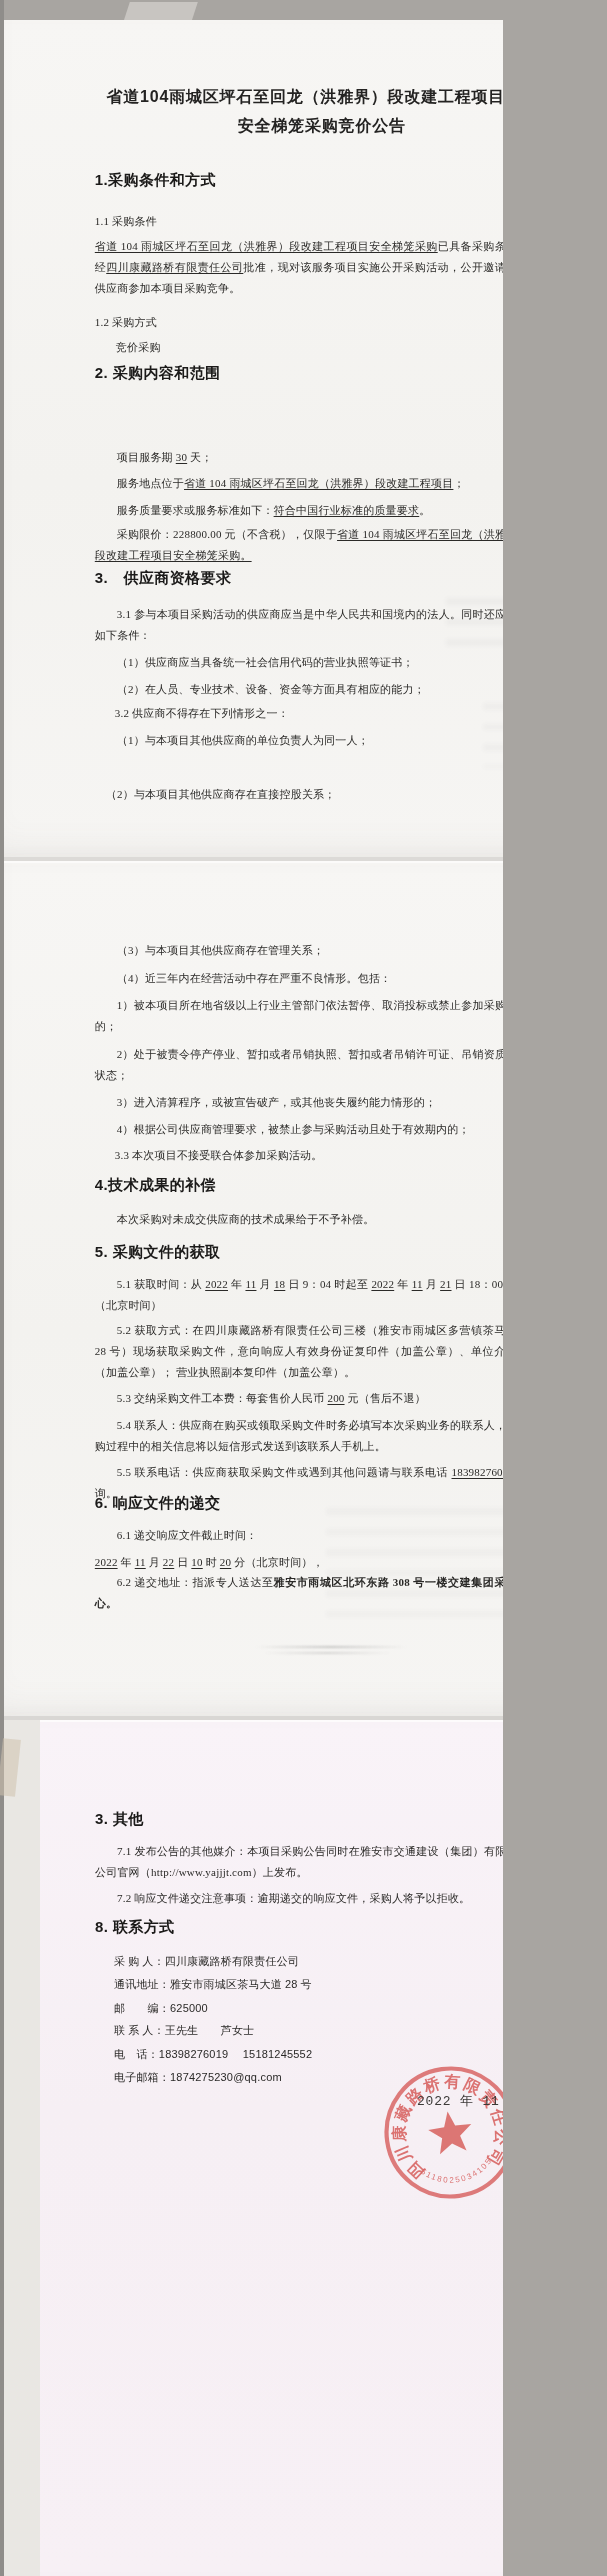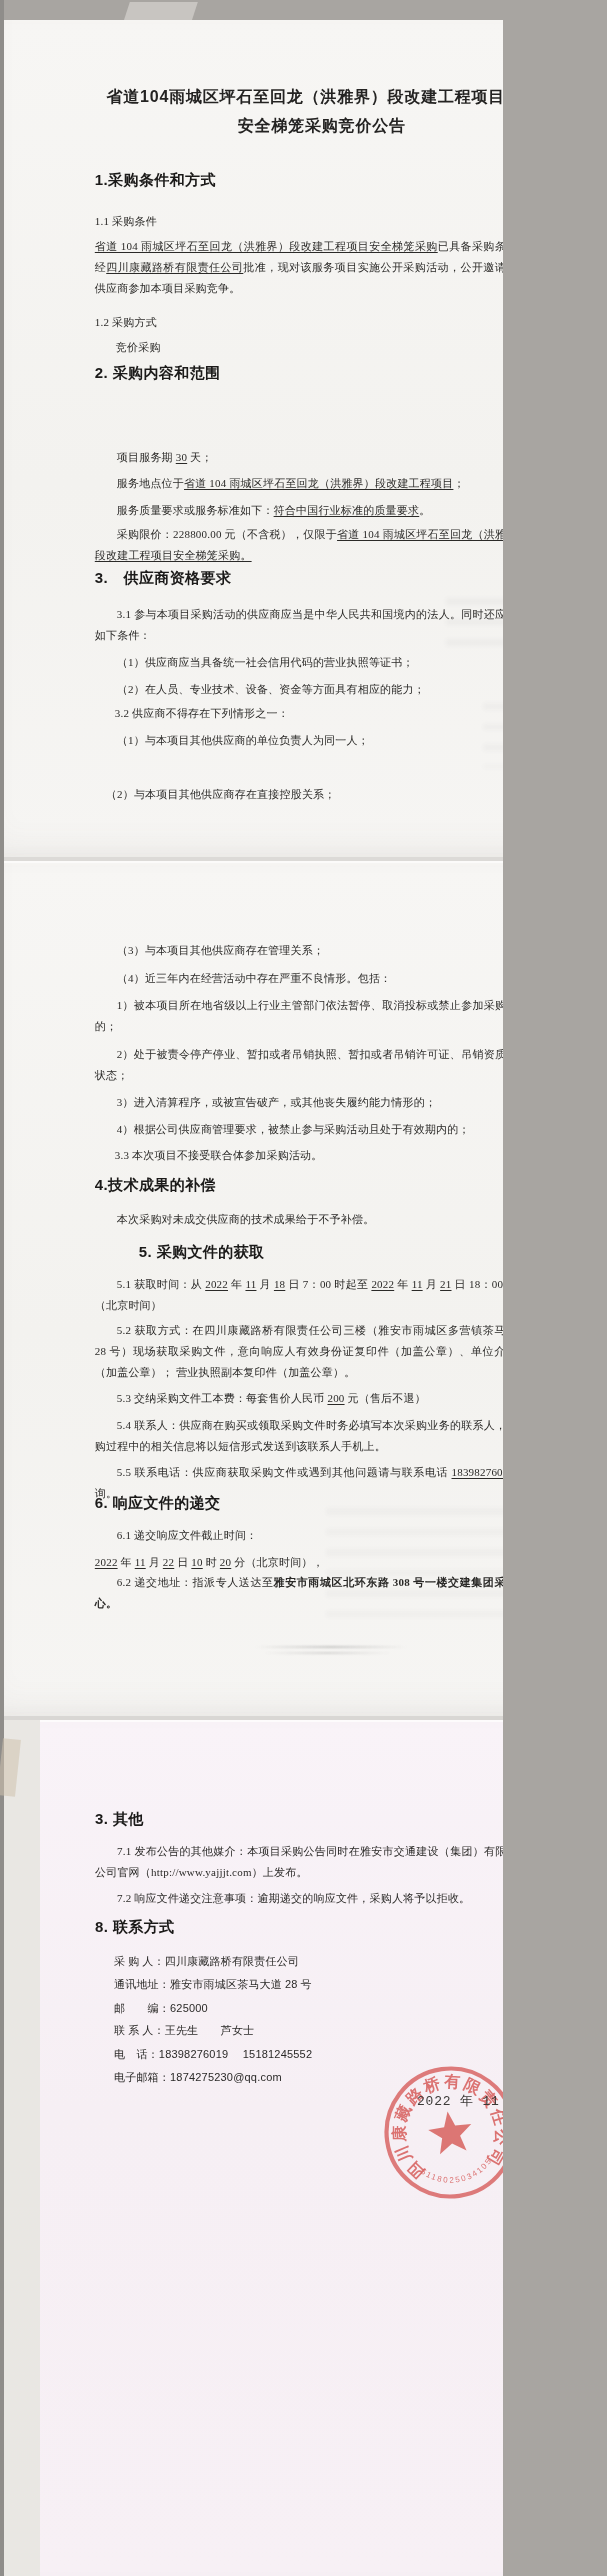--- a/index.html
+++ b/index.html
@@ -84,22 +84,22 @@
     <div class="blk" style="top:105px;left:113px;">（4）近三年内在经营活动中存在严重不良情形。包括：</div>
     <div class="blk w ind" style="top:132px;left:91px;">1）被本项目所在地省级以上行业主管部门依法暂停、取消投标或禁止参加采购活动的；</div>
     <div class="blk w ind" style="top:181px;left:91px;">2）处于被责令停产停业、暂扣或者吊销执照、暂扣或者吊销许可证、吊销资质证书状态；</div>
     <div class="blk w ind" style="top:229px;left:91px;">3）进入清算程序，或被宣告破产，或其他丧失履约能力情形的；</div>
     <div class="blk w ind" style="top:256px;left:91px;">4）根据公司供应商管理要求，被禁止参与采购活动且处于有效期内的；</div>
     <div class="blk" style="top:282px;left:111px;">3.3 本次项目不接受联合体参加采购活动。</div>
 
     <div class="blk h1" style="top:312px;left:91px;">4.技术成果的补偿</div>
     <div class="blk w ind" style="top:346px;left:91px;">本次采购对未成交供应商的技术成果给于不予补偿。</div>
 
-    <div class="blk h1" style="top:379px;left:91px;margin-left:44px;">5. 采购文件的获取</div>
-    <div class="blk w ind" style="top:411px;left:91px;"><span>5.1 获取时间：从 </span><span class="u">2022</span><span> 年 </span><span class="u">11</span><span> 月 </span><span class="u">18</span><span> 日 7：00 时起至 </span><span class="u">2022</span><span> 年 </span><span class="u">11</span><span> 月 </span><span class="u">21</span><span> 日 18：00 时止（北京时间）</span></div>
+    <div class="blk h1" style="top:379px;left:91px;">5. 采购文件的获取</div>
+    <div class="blk w ind" style="top:411px;left:91px;"><span>5.1 获取时间：从 </span><span class="u">2022</span><span> 年 </span><span class="u">11</span><span> 月 </span><span class="u">18</span><span> 日 9：04 时起至 </span><span class="u">2022</span><span> 年 </span><span class="u">11</span><span> 月 </span><span class="u">21</span><span> 日 18：00 时止（北京时间）</span></div>
     <div class="blk w ind" style="top:457px;left:91px;">5.2 获取方式：在四川康藏路桥有限责任公司三楼（雅安市雨城区多营镇茶马大道 28 号）现场获取采购文件，意向响应人有效身份证复印件（加盖公章）、单位介绍信（加盖公章）； 营业执照副本复印件（加盖公章）。</div>
     <div class="blk w ind" style="top:525px;left:91px;"><span>5.3 交纳采购文件工本费：每套售价人民币 </span><span class="u">200</span><span> 元（售后不退）</span></div>
     <div class="blk w ind" style="top:552px;left:91px;">5.4 联系人：供应商在购买或领取采购文件时务必填写本次采购业务的联系人，在采购过程中的相关信息将以短信形式发送到该联系人手机上。</div>
     <div class="blk w ind" style="top:599px;left:91px;"><span>5.5 联系电话：供应商获取采购文件或遇到其他问题请与联系电话 </span><span class="u">18398276019</span><span> 咨询。</span></div>
 
     <div class="blk h1" style="top:630px;left:91px;">6. 响应文件的递交</div>
     <div class="blk w ind" style="top:662px;left:91px;">6.1 递交响应文件截止时间：</div>
     <div class="blk" style="top:689px;left:91px;"><span class="u">2022</span><span> 年 </span><span class="u">11</span><span> 月 </span><span class="u">22</span><span> 日 </span><span class="u">10</span><span> 时 </span><span class="u">20</span><span> 分（北京时间），</span></div>
     <div class="blk w ind" style="top:677px;left:91px;margin-top:32px;"><span>6.2 递交地址：指派专人送达至</span><span class="b">雅安市雨城区北环东路 308 号一楼交建集团采购中心。</span></div>
   </div>

